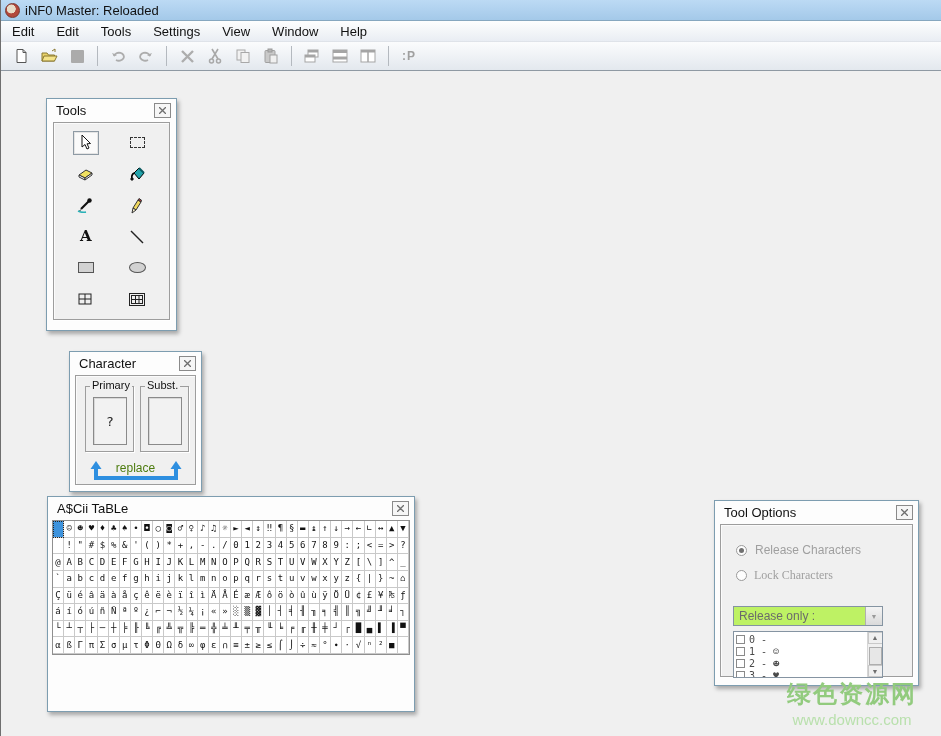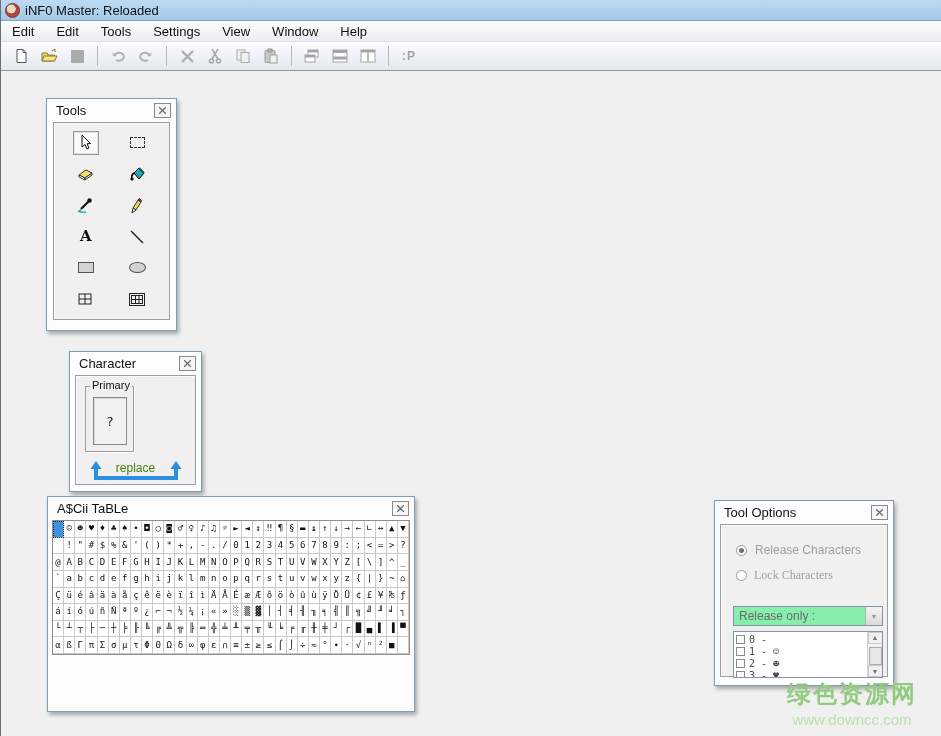--- a/index.html
+++ b/index.html
@@ -82,30 +82,30 @@
   #w-ascii .body { margin:0 4px 4px 4px; height:135px; border:1px solid #8f8f8f;
     background:#fff; display:grid;
     grid-template-columns:repeat(32,1fr); grid-template-rows:repeat(8,1fr); }
   .acell { border-right:1px solid #c9c9c9; border-bottom:1px solid #c9c9c9;
     display:flex; align-items:center; justify-content:center;
     font-family:"DejaVu Sans Mono", monospace; font-size:9px; line-height:1; color:#111;
     overflow:hidden; }
   .acell.sel { background:#3d93dd; outline:1px dotted #222; outline-offset:-1px; }
 
   
-  #w-opts { left:713px; top:500px; width:180px; height:186px; }
+  #w-opts { left:713px; top:500px; width:205px; height:186px; }
   #w-opts .body { margin:0 5px 5px 5px; height:153px; position:relative; }
   .radio-row { position:absolute; left:15px; display:flex; align-items:center; gap:7px;
     font-size:12px; color:#9f9f9f; }
   .radio { width:11px; height:11px; border-radius:50%; border:1px solid #9a9a9a;
     background:#fdfdfd; position:relative; flex:0 0 auto; }
   .radio.on::after { content:""; position:absolute; left:2px; top:2px; width:5px; height:5px;
     border-radius:50%; background:#707070; }
   .combo { position:absolute; left:12px; top:81px; width:150px; height:20px;
-    border:1px solid #8594a2; background:#86efac; display:flex; align-items:center; }
+    border:1px solid #8594a2; background:#bef264; display:flex; align-items:center; }
   .combo .val { flex:1; font-size:12px; color:#6b6b6b; padding-left:5px; }
   .combo .drop { width:17px; height:100%; border-left:1px solid #b0b0b0;
     background:linear-gradient(#f4f4f4,#dadada); display:flex; align-items:center; justify-content:center;
     font-size:7px; color:#9a9a9a; }
   .listbox { position:absolute; left:12px; top:106px; width:150px; height:47px;
     border:1px solid #8594a2; background:#fff; display:flex; overflow:hidden; }
   .list-items { flex:1; overflow:hidden; padding-top:1px; }
   .lrow { display:flex; align-items:center; gap:4px; height:12px; padding-left:2px; }
   .cb { width:9px; height:9px; border:1px solid #8a8a8a; background:#fff; flex:0 0 auto; }
   .lbl { font-family:"DejaVu Sans Mono", monospace; font-size:10px; color:#4a4a4a; white-space:pre; }
@@ -313,20 +313,24 @@
     <div class="fclose">
       <svg width="7" height="7">
           <path d="M0 0 L7 7 M7 0 L0 7" stroke="#6e6e6e" stroke-width="1.3"></path>
         </svg>
     </div>
   </div>
   <div class="body etched">
     <div class="gbox" style="left:9px;">
       <span class="glabel">Primary</span>
       <div class="charbox">?</div>
+    </div>
+    <div class="gbox" style="left:64px;">
+      <span class="glabel">Subst.</span>
+      <div class="charbox"></div>
     </div>
     <div class="replace-row">
       <span class="replace-lbl">replace</span>
       <svg width="96" height="22">
         <path d="M8 6 V17 H88 V6" fill="none" stroke="#2e8fe0" stroke-width="4"></path>
         <polygon points="8,0 2.5,8 13.5,8" fill="#2e8fe0"></polygon>
         <polygon points="88,0 82.5,8 93.5,8" fill="#2e8fe0"></polygon>
       </svg>
     </div>
   </div>

